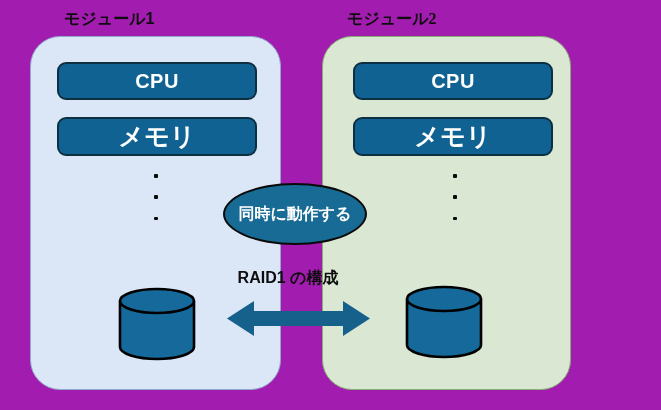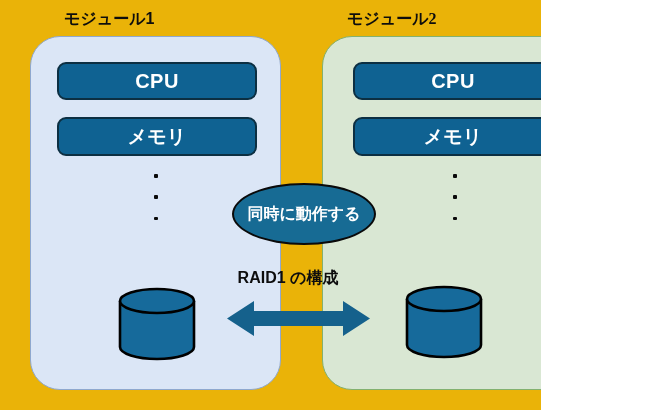--- a/index.html
+++ b/index.html
@@ -1,40 +1,40 @@
 <!DOCTYPE html>
 <html><head>
 <meta charset="utf-8">
 <style>
   html,body{margin:0;padding:0;background:#fff;}
   body{font-family:"Liberation Sans","DejaVu Sans",sans-serif;}
-  .canvas{position:relative;width:541px;height:410px;background:#eab308;overflow:hidden;}
+  .canvas{position:relative;width:661px;height:410px;background:#a21caf;overflow:hidden;}
 
   .module-title{position:absolute;top:9px;font-size:16px;font-weight:bold;color:#0d0d0d;white-space:nowrap;}
   #title-1{left:64px;}
   #title-2{left:347px;font-family:Liberation Serif, serif;}
 
   .module{position:absolute;top:36px;height:354px;border-radius:30px;box-sizing:border-box;}
   #module-1{left:30px;width:251px;background:#dbe6f6;border:1.6px solid #8fa8ce;}
   #module-2{left:322px;width:249px;background:#d9e7d3;border:1.6px solid #83b16f;}
 
   .component{position:absolute;width:200px;box-sizing:border-box;background:#0f6292;
     border:2.5px solid #0c2f42;border-radius:9px;color:#ffffff;font-weight:bold;
     display:flex;align-items:center;justify-content:center;z-index:2;}
   .cpu{top:62px;height:38px;font-size:20px;letter-spacing:.5px;}
-  .mem{top:117px;height:39px;font-size:19px;}
+  .mem{top:117px;height:39px;font-size:25px;}
   #m1-cpu,#m1-mem{left:57px;}
   #m2-cpu,#m2-mem{left:353px;}
 
   .vdots{position:absolute;top:174px;width:4px;height:46px;display:flex;flex-direction:column;justify-content:space-between;z-index:2;}
   #dots-1{left:154px;}
   #dots-2{left:453px;}
   .dot{width:3.5px;height:3.5px;background:#0a0a0a;border-radius:1px;}
 
-  .callout{position:absolute;left:232px;top:183px;width:144px;height:62px;background:#176b94;
+  .callout{position:absolute;left:223px;top:183px;width:144px;height:62px;background:#176b94;
     border:2.5px solid #0a0a0a;border-radius:50%;box-sizing:border-box;z-index:5;
     display:flex;align-items:center;justify-content:center;color:#ffffff;font-size:16px;font-weight:bold;white-space:nowrap;}
 
   .raid-label{position:absolute;left:188px;top:268px;width:200px;text-align:center;
     font-size:16px;font-weight:bold;color:#0d0d0d;z-index:4;white-space:nowrap;}
 
   .arrow-svg{position:absolute;left:225px;top:299px;z-index:4;}
   .disk-svg{position:absolute;z-index:3;}
   #disk-1{left:116px;top:287px;}
   #disk-2{left:403px;top:285px;}

